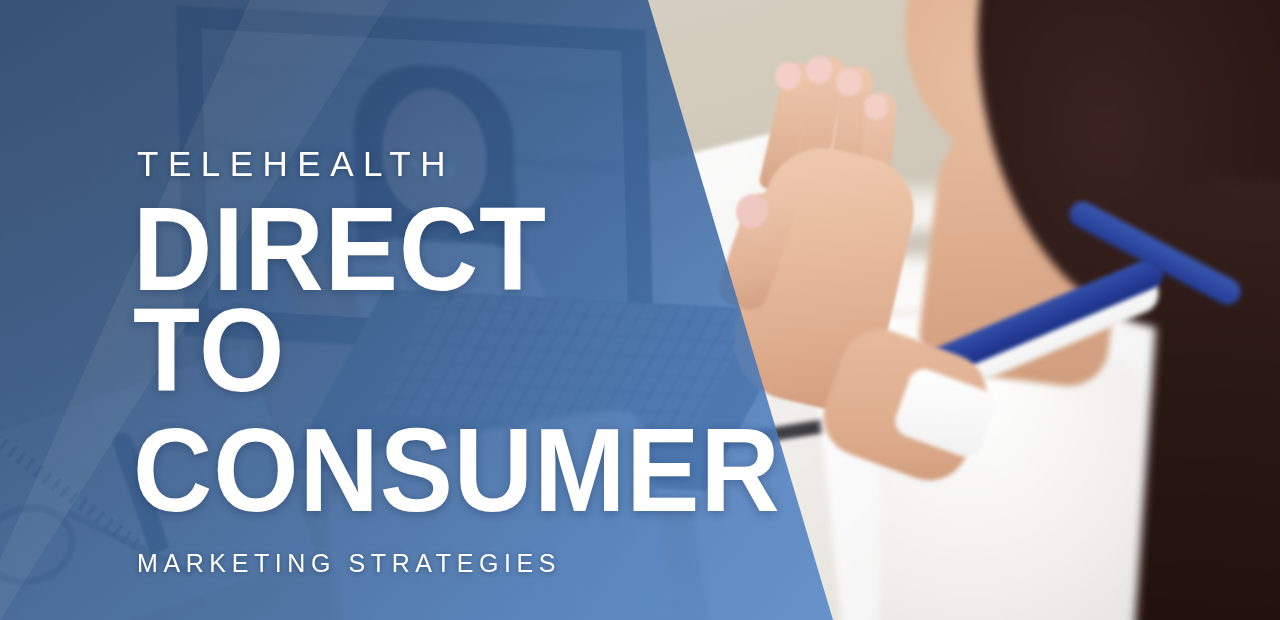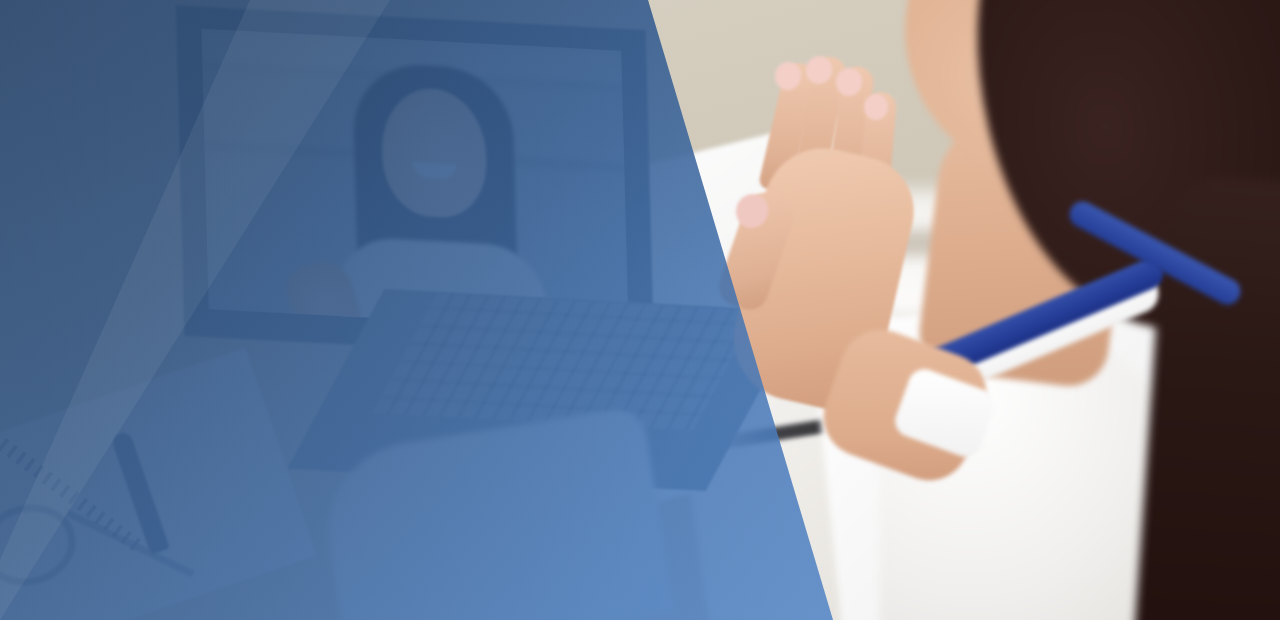--- a/index.html
+++ b/index.html
@@ -400,14 +400,22 @@
     <div class="nail n4"></div>
     <div class="nail n5"></div>
     <div class="wrist"></div>
     <div class="cuff"></div>
   </div>
 
   <div class="overlay"></div>
   <div class="overlay-wash"></div>
   <div class="overlay-wedge"></div>
 
+  <div class="text-block">
+    <div class="eyebrow">TELEHEALTH</div>
+    <div class="headline">
+      <span class="l1">DIRECT TO</span>
+      <span class="l2">CONSUMER</span>
+    </div>
+    <div class="subline">MARKETING STRATEGIES</div>
+  </div>
 
 </div>
 
 </body></html>

